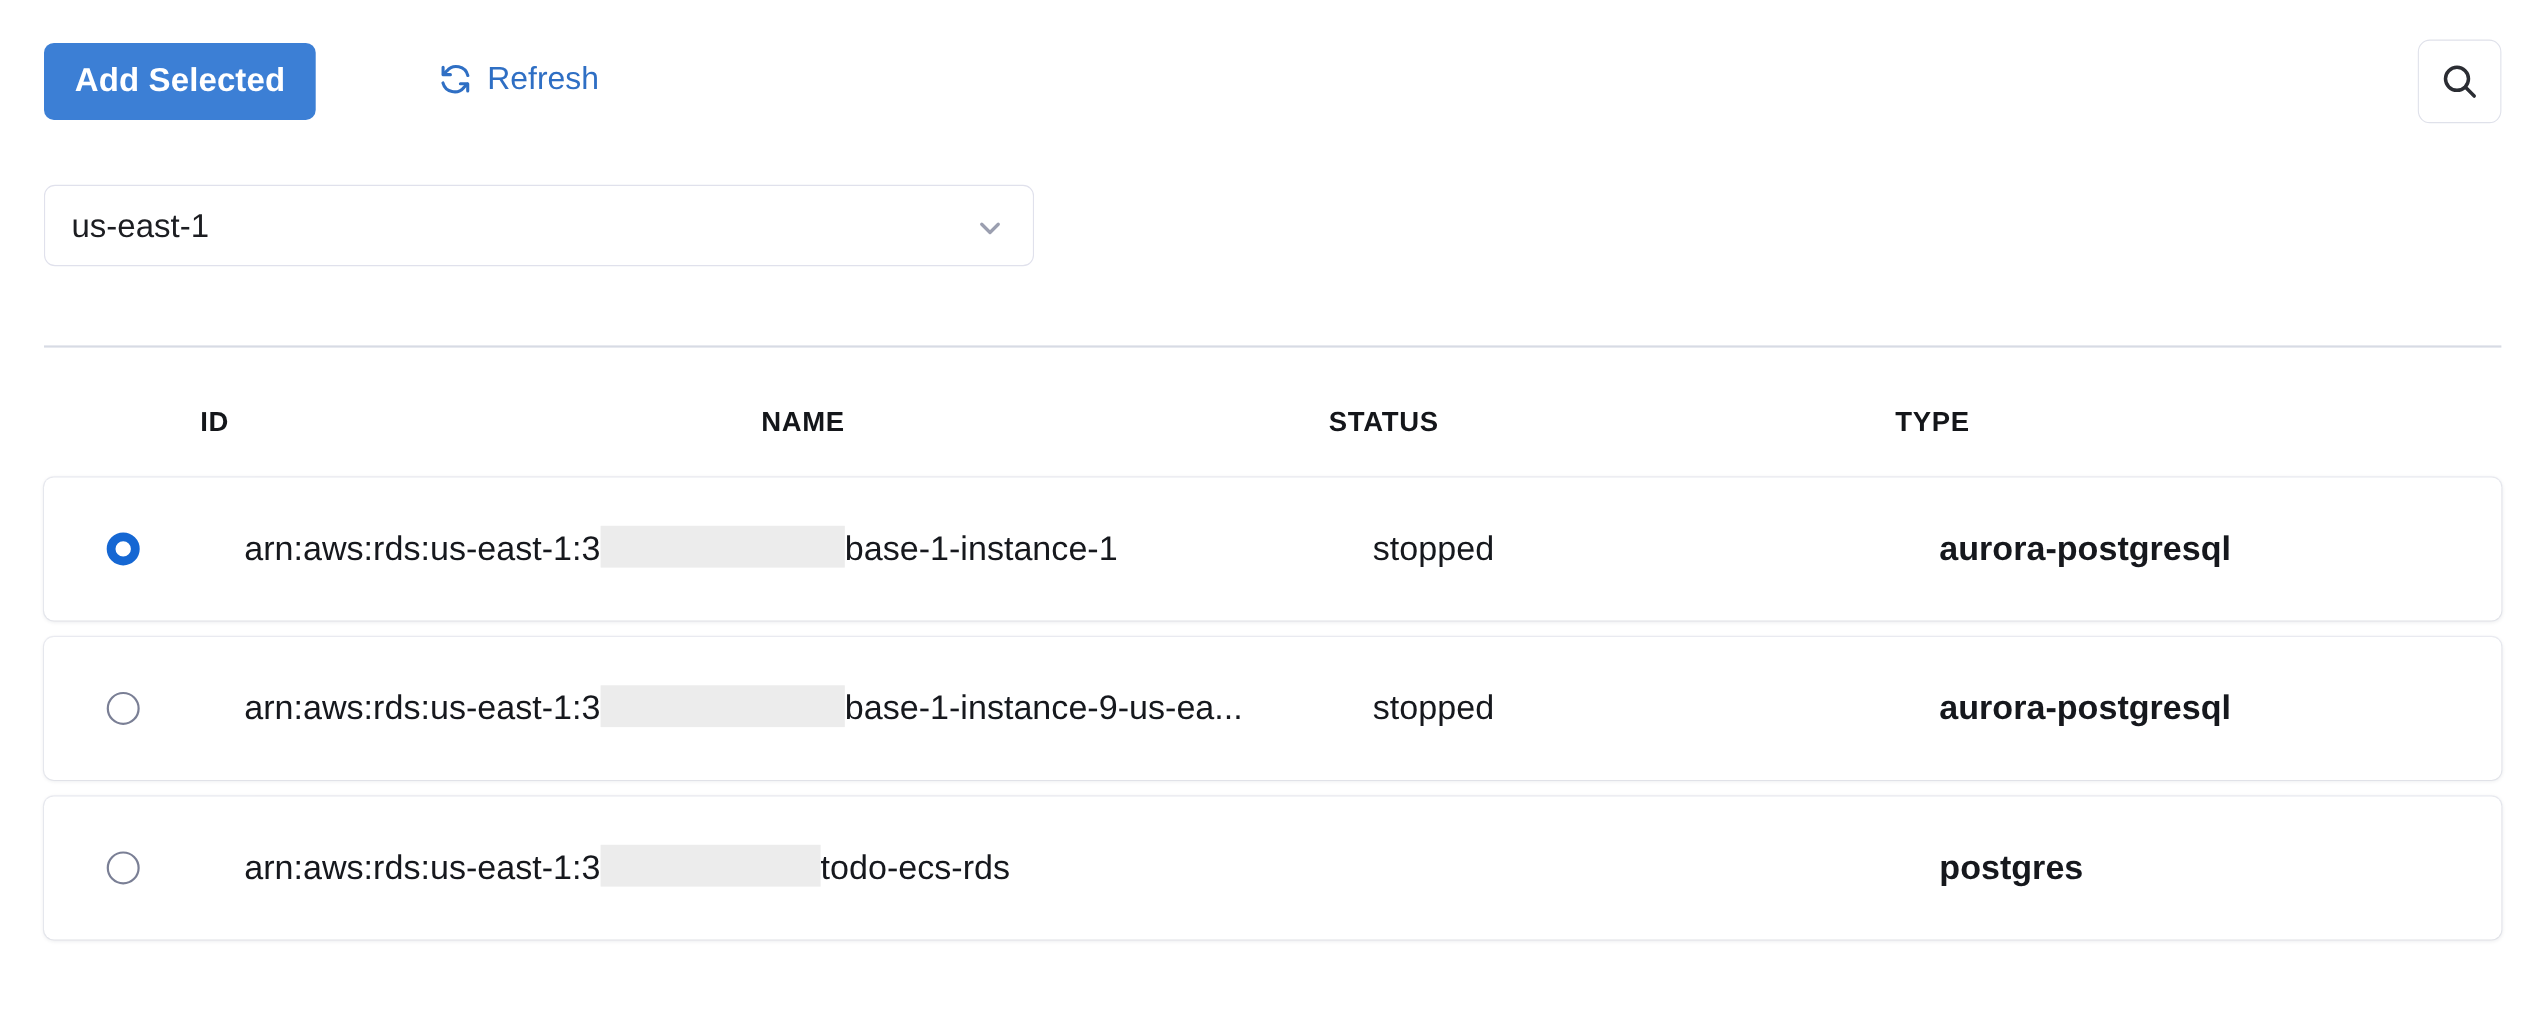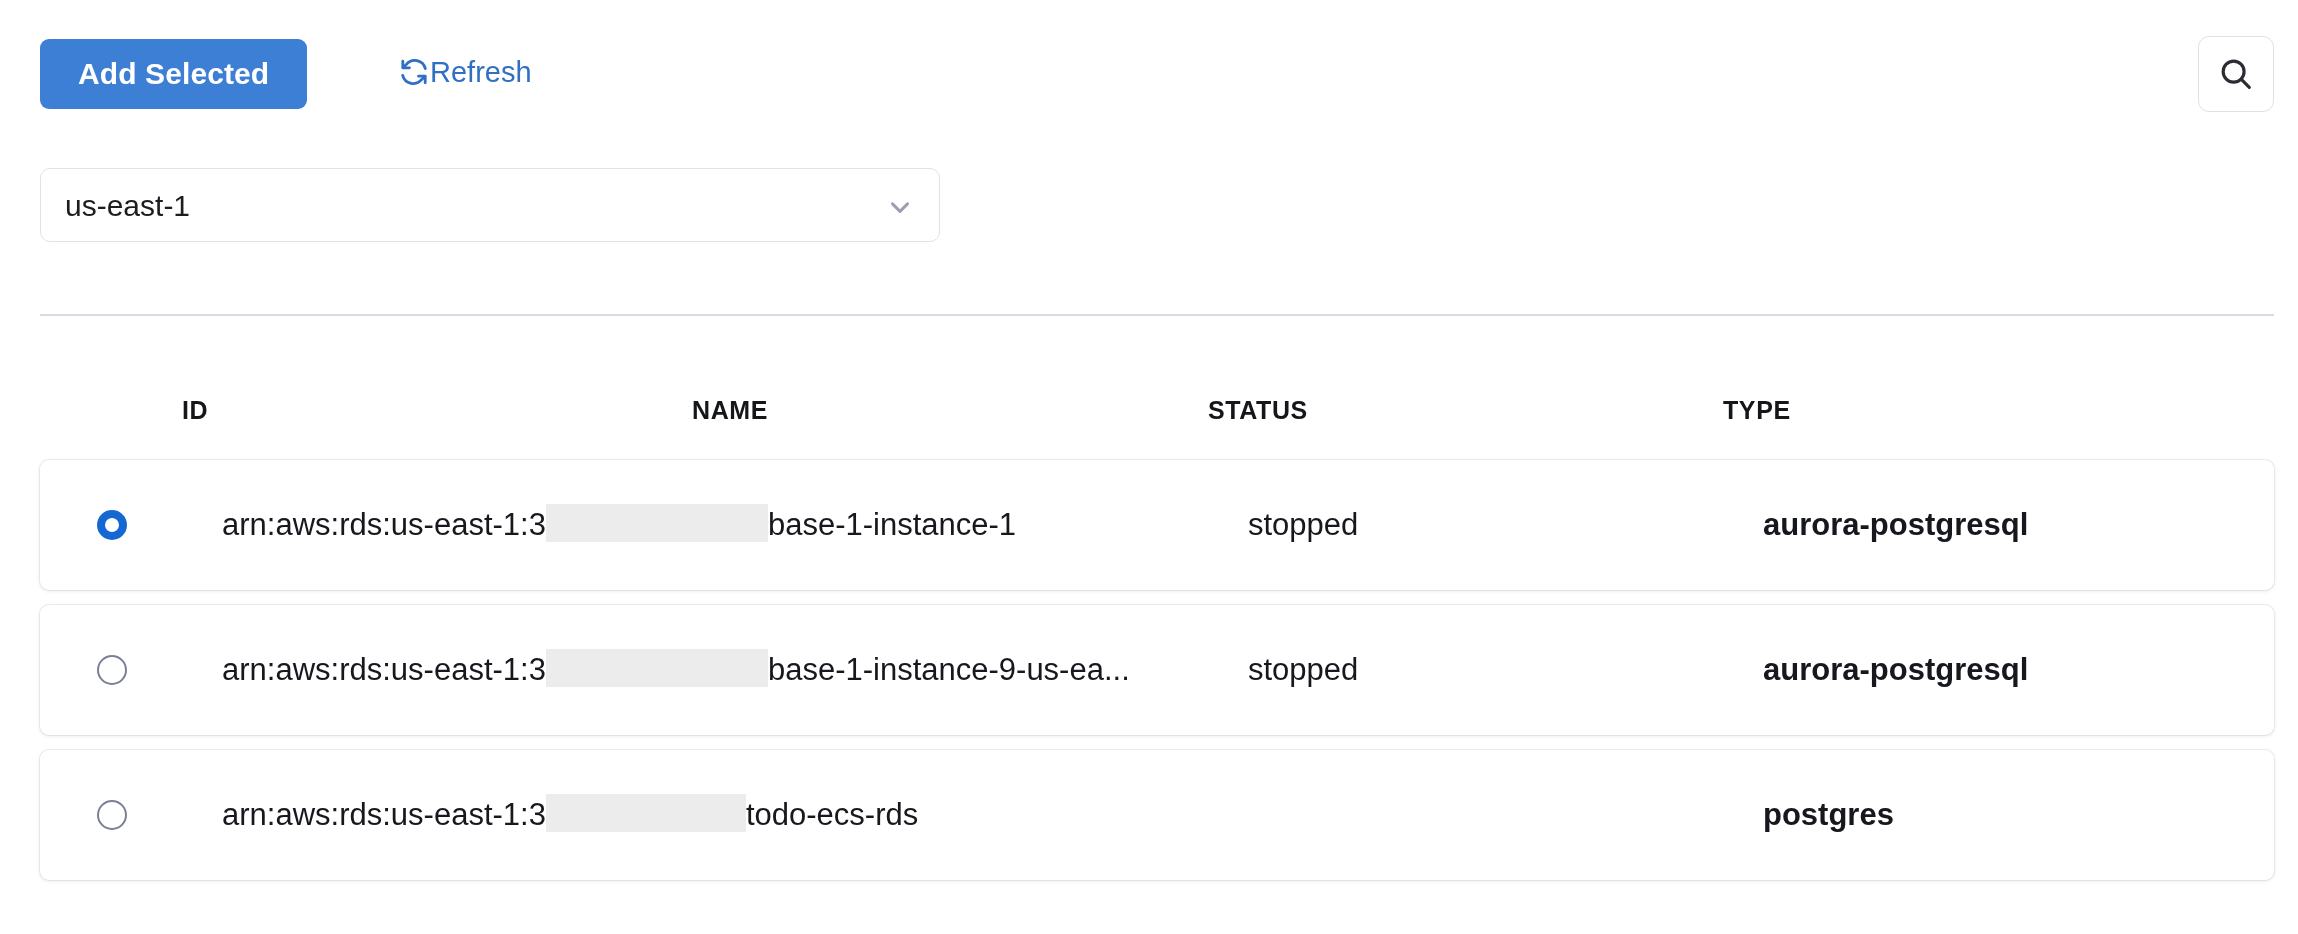--- a/index.html
+++ b/index.html
@@ -29,41 +29,42 @@
     left: 0;
     width: 2298px;
     height: 152px;
   }
 
   .add-selected-button {
     position: absolute;
     left: 40px;
     top: 39px;
     height: 70px;
-    padding: 0 38px;
+    padding: 0 28px;
     background: #3c7fd5;
     color: #ffffff;
     border: none;
     border-radius: 9px;
     font-family: "Liberation Sans", sans-serif;
     font-size: 30px;
     font-weight: bold;
     letter-spacing: 0.1px;
     cursor: pointer;
     line-height: 70px;
     text-align: center;
     white-space: nowrap;
   }
 
   .refresh-link {
     position: absolute;
     left: 398px;
     top: 55px;
     display: flex;
     align-items: center;
+    gap: 13px;
     color: #2f6fc4;
     font-size: 29px;
     cursor: pointer;
     white-space: nowrap;
   }
   .refresh-icon { display: block; width: 32px; height: 32px; flex: 0 0 32px; }
   .refresh-label { color: #2f6fc4; font-size: 29px; line-height: 34px; }
 
   .search-button {
     position: absolute;
@@ -119,21 +120,21 @@
     top: 314px;
     width: 2234px;
     height: 2px;
     background: #d7dbe4;
   }
 
   
   .table {
     position: absolute;
     left: 0;
-    top: 390px;
+    top: 364px;
     width: 2298px;
   }
 
   .table-header {
     position: relative;
     height: 70px;
   }
   .th {
     position: absolute;
     top: 0;

